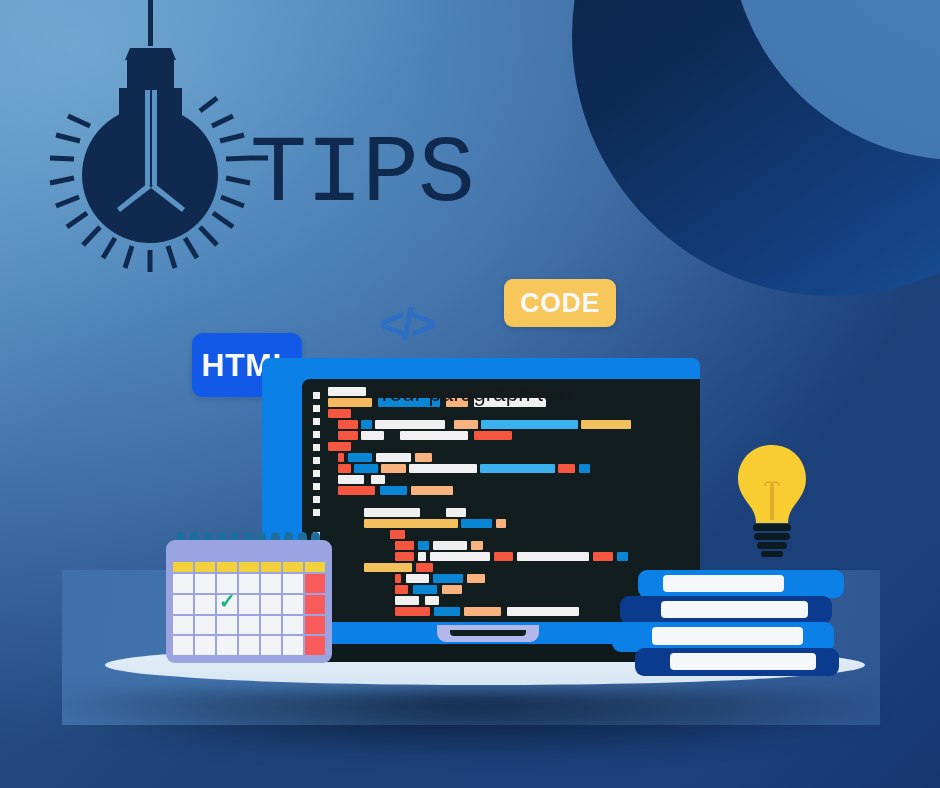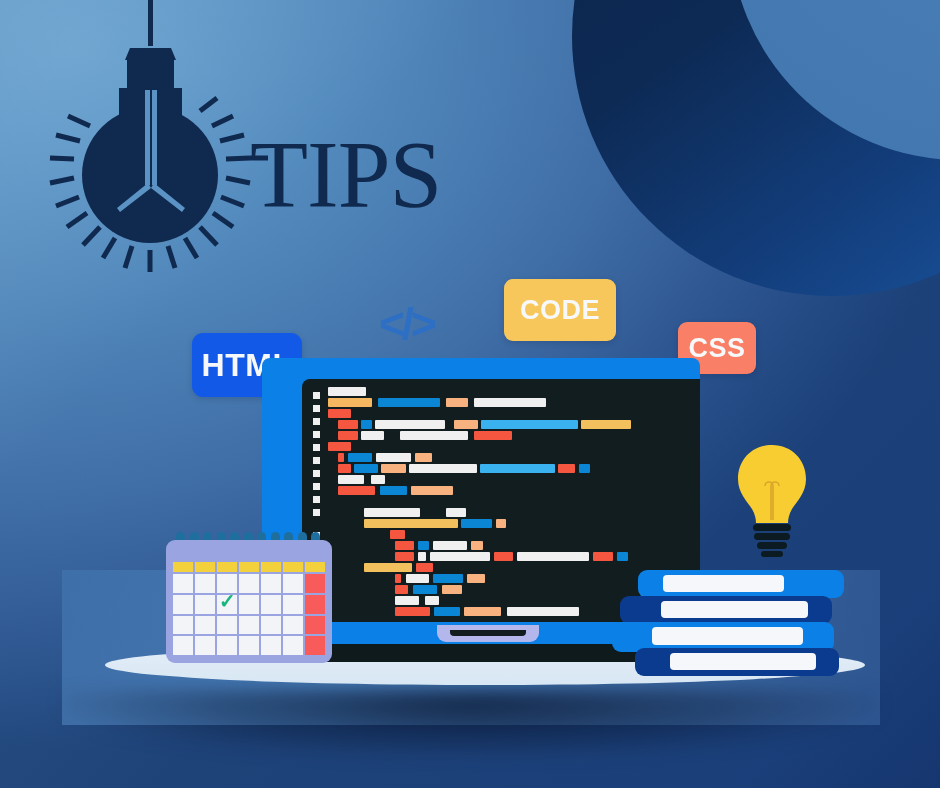--- a/index.html
+++ b/index.html
@@ -46,40 +46,40 @@
     background:
       radial-gradient(ellipse 900px 700px at 74% 32%, #4b82b9 0%, #4479b1 40%, #3d6da6 100%);
   }
 
   
   .bulb-icon { position:absolute; left:40px; top:-2px; width:232px; height:300px; }
 
   
   .tips-word {
     position:absolute; left:250px; top:128px;
-    font-family:Liberation Serif, serif;
+    font-family:Liberation Mono, monospace;
     font-size:95px; font-weight:400;
     letter-spacing:-1px;
     color:#10294f;
     line-height:1;
   }
 
   
   .badge {
     position:absolute;
     display:flex; align-items:center; justify-content:center;
     color:#f7f8fa;
     font-weight:bold;
     border-radius:9px;
     letter-spacing:0.5px;
     box-shadow:0 2px 6px rgba(10,30,60,.18);
   }
   .badge-js   { left:274px; top:241px; width:72px;  height:57px;  font-size:30px; background:#16c8c4; border-radius:10px; }
   .badge-html { left:192px; top:333px; width:110px; height:64px;  font-size:32px; background:#1359e8; border-radius:11px; }
-  .badge-code { left:504px; top:279px; width:112px; height:62px;  font-size:27px; background:#f7c75c; border-radius:9px; }
+  .badge-code { left:504px; top:279px; width:112px; height:48px;  font-size:27px; background:#f7c75c; border-radius:9px; }
   .badge-css  { left:678px; top:322px; width:78px;  height:52px;  font-size:27px; background:#f97f66; border-radius:9px; }
 
   .code-tag {
     position:absolute; left:379px; top:299px;
     font-family:"Liberation Sans", sans-serif;
     font-size:44px; font-weight:bold;
     color:#2c6fc4;
     letter-spacing:-3px;
   }
 
@@ -239,21 +239,20 @@
       <line x1="193" y1="118" x2="172" y2="128"></line>
       <line x1="177" y1="100" x2="160" y2="113"></line>
       <line x1="228" y1="160" x2="210" y2="160"></line>
     </g>
   </svg>
 
   <div class="tips-word lbl">TIPS</div>
 
   <div class="badge badge-html">HTML</div>
   <div class="badge badge-code">CODE</div>
-  <div class="badge badge-css">CSS</div>
   <div class="code-tag lbl">&lt;/&gt;</div>
 
   <div class="desk"></div>
   <div class="desk-shadow"></div>
   <div class="desk-ellipse"></div>
 
   <div class="laptop-frame"></div>
   <div class="laptop-screen"></div>
 
   <div class="gutter" id="gutter" style="left:313px; top:392px;">
@@ -374,20 +373,21 @@
         <span class="tok" style="left: 123px; width: 14px; background: rgb(240, 240, 240);"></span>
       </div>
       <div class="cline">
         <span class="tok" style="left: 93px; width: 35px; background: rgb(244, 86, 63);"></span>
         <span class="tok" style="left: 132px; width: 26px; background: rgb(11, 134, 212);"></span>
         <span class="tok" style="left: 162px; width: 37px; background: rgb(247, 178, 127);"></span>
         <span class="tok" style="left: 205px; width: 72px; background: rgb(240, 240, 240);"></span>
       </div>
     </div>
 
+  <div class="paragraph-text lbl">Your paragraph text</div>
 
   <div class="laptop-bottom"></div>
   <div class="laptop-base"></div>
   <div class="laptop-notch"></div>
   <div class="laptop-notch-inner"></div>
 
   <div>
     <div class="book" style="left:638px; top:570px; width:206px; height:28px; background:#0b80e6;"></div>
     <div class="book-page" style="left:663px; top:575px; width:121px; height:17px;"></div>
 

